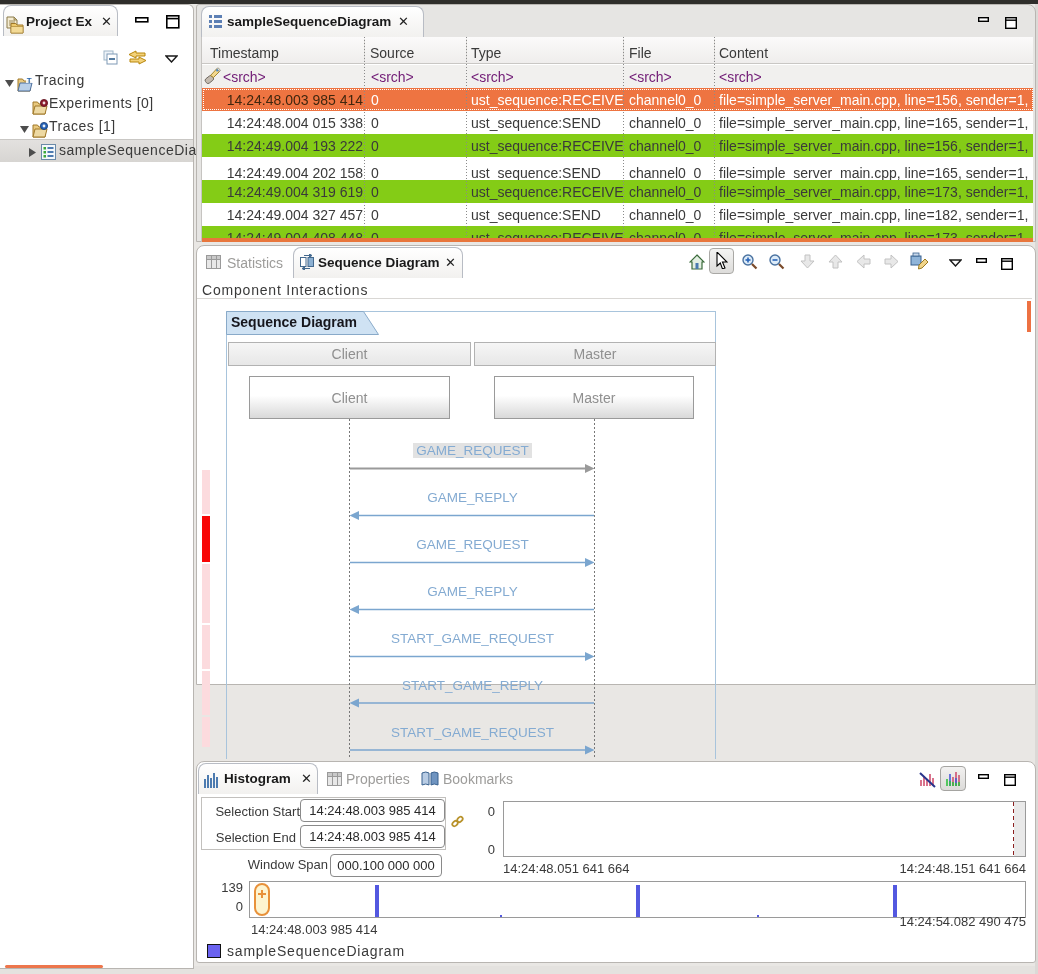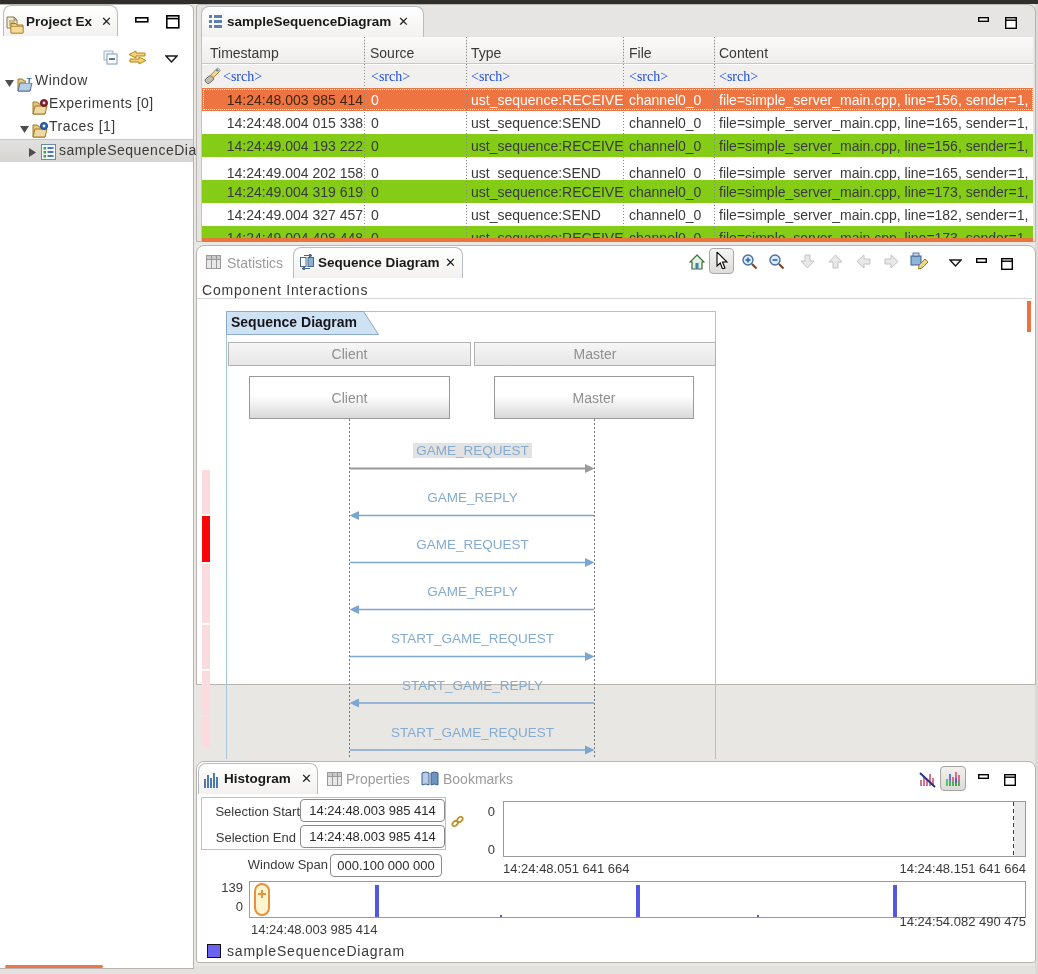--- a/index.html
+++ b/index.html
@@ -6,21 +6,21 @@
 html,body { width:1038px; height:974px; overflow:hidden; }
 body { font-family:"Liberation Sans", sans-serif; color:#3a3a3a; background:#e9e7e4; }
 #root { position:absolute; top:0; left:0; width:1038px; height:974px; }
 .abs { position:absolute; }
 .panel { position:absolute; background:#ffffff; border:1px solid #b8b5b1; border-radius:3px; }
 .tabrow { position:absolute; left:0; right:0; top:0; }
 .tab-active { position:absolute; background:linear-gradient(#ffffff,#f2f1ef); border:1px solid #b8bcc4; border-bottom:none; border-radius:8px 8px 0 0; }
 .tabtitle { font-weight:bold; font-size:13.5px; color:#1a1a1a; }
 .tabgrey { font-size:14px; color:#9d9c9a; }
 svg { position:absolute; }
-.filt { color:#1d4ed8;font-family:Liberation Serif, serif; }
+.filt { color:#701a75; }
 .colsep { position:absolute; top:0; bottom:0; width:1px;
   background-image:linear-gradient(#8a8a8a 1px, transparent 1px); background-size:1px 3px; }
 .row { position:absolute; left:0; width:832px; height:23px; }
 .row.alt { background:#84cc16; }
 .row.sel { background:#ee7441; outline:1px dotted #fff; outline-offset:-2px; color:#ffffff; }
 .row > div { position:absolute; top:4px; white-space:nowrap; }
 .c0 { left:0; width:161px; text-align:right; }
 .c1 { left:169px; }
 .c2 { left:269px; }
 .c3 { left:427px; }
@@ -84,21 +84,21 @@
 
       <svg style="left:5px;top:10px;" width="9" height="7" viewBox="0 0 9 7">
           <path d="M0 0 L9 0 L4.5 7 Z" fill="#4d4d4d"></path>
         </svg>
       <svg style="left:17px;top:6px;" width="17" height="17" viewBox="0 0 17 17">
         <path d="M1 5 L1 15 L13 15 L13 5 L7 5 L5.5 3 L1 3 Z" fill="#e8c87e" stroke="#a07828" stroke-width="1"></path>
         <path d="M3 7 L15 7 L13 15 L1 15 Z" fill="#b9cfe8" stroke="#4d6f9d" stroke-width="1"></path>
         <rect x="9" y="0" width="7" height="7" fill="#fff" opacity="0.85"></rect>
         <text x="12.5" y="6.5" font-size="8" font-weight="bold" fill="#2864a8" text-anchor="middle" font-family="Liberation Sans">T</text>
       </svg>
-      <div class="abs" style="left:35px;top:2px;">Window</div>
+      <div class="abs" style="left:35px;top:2px;">Tracing</div>
 
       <svg style="left:32px;top:29px;" width="17" height="17" viewBox="0 0 17 17">
         <path d="M1 5 L1 15 L13 15 L13 5 L7 5 L5.5 3 L1 3 Z" fill="#e8c87e" stroke="#a07828" stroke-width="1"></path>
         <path d="M3 7 L15 7 L13 15 L1 15 Z" fill="#edd9a3" stroke="#a07828" stroke-width="1"></path>
         <circle cx="12" cy="4" r="3.6" fill="#8b1b2c" stroke="#5d0f1c" stroke-width="0.8"></circle>
         <circle cx="12" cy="4" r="1.4" fill="#fff" opacity="0.85"></circle>
       </svg>
       <div class="abs" style="left:49px;top:25px;">Experiments [0]</div>
 
       <svg style="left:20px;top:56px;" width="9" height="7" viewBox="0 0 9 7">

